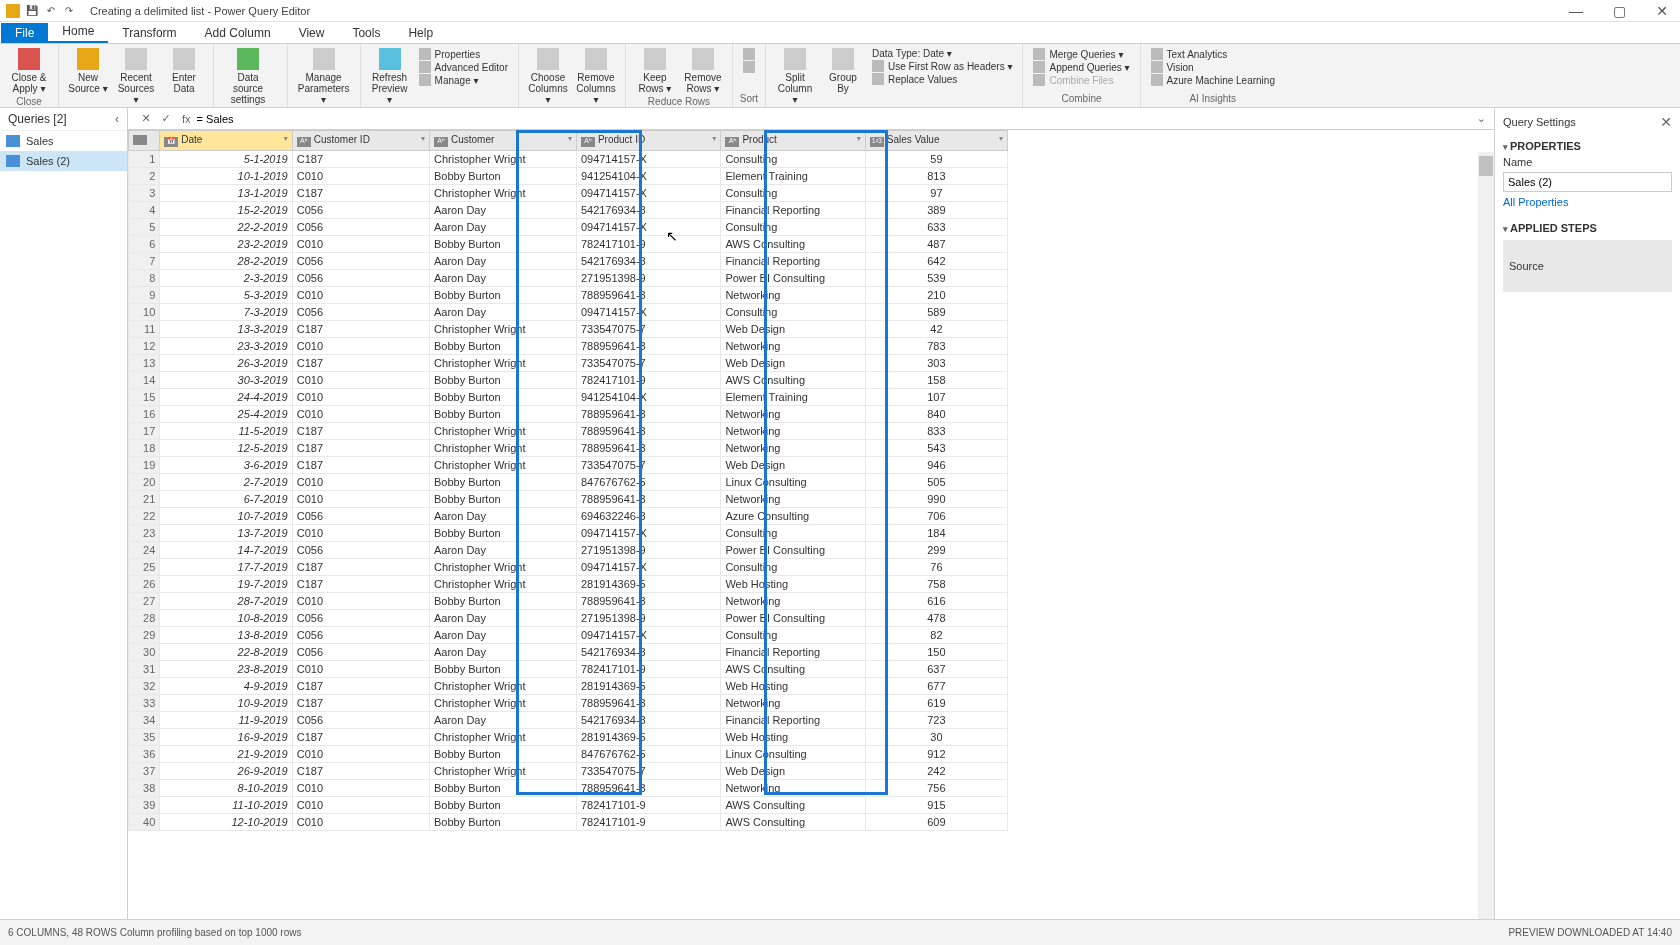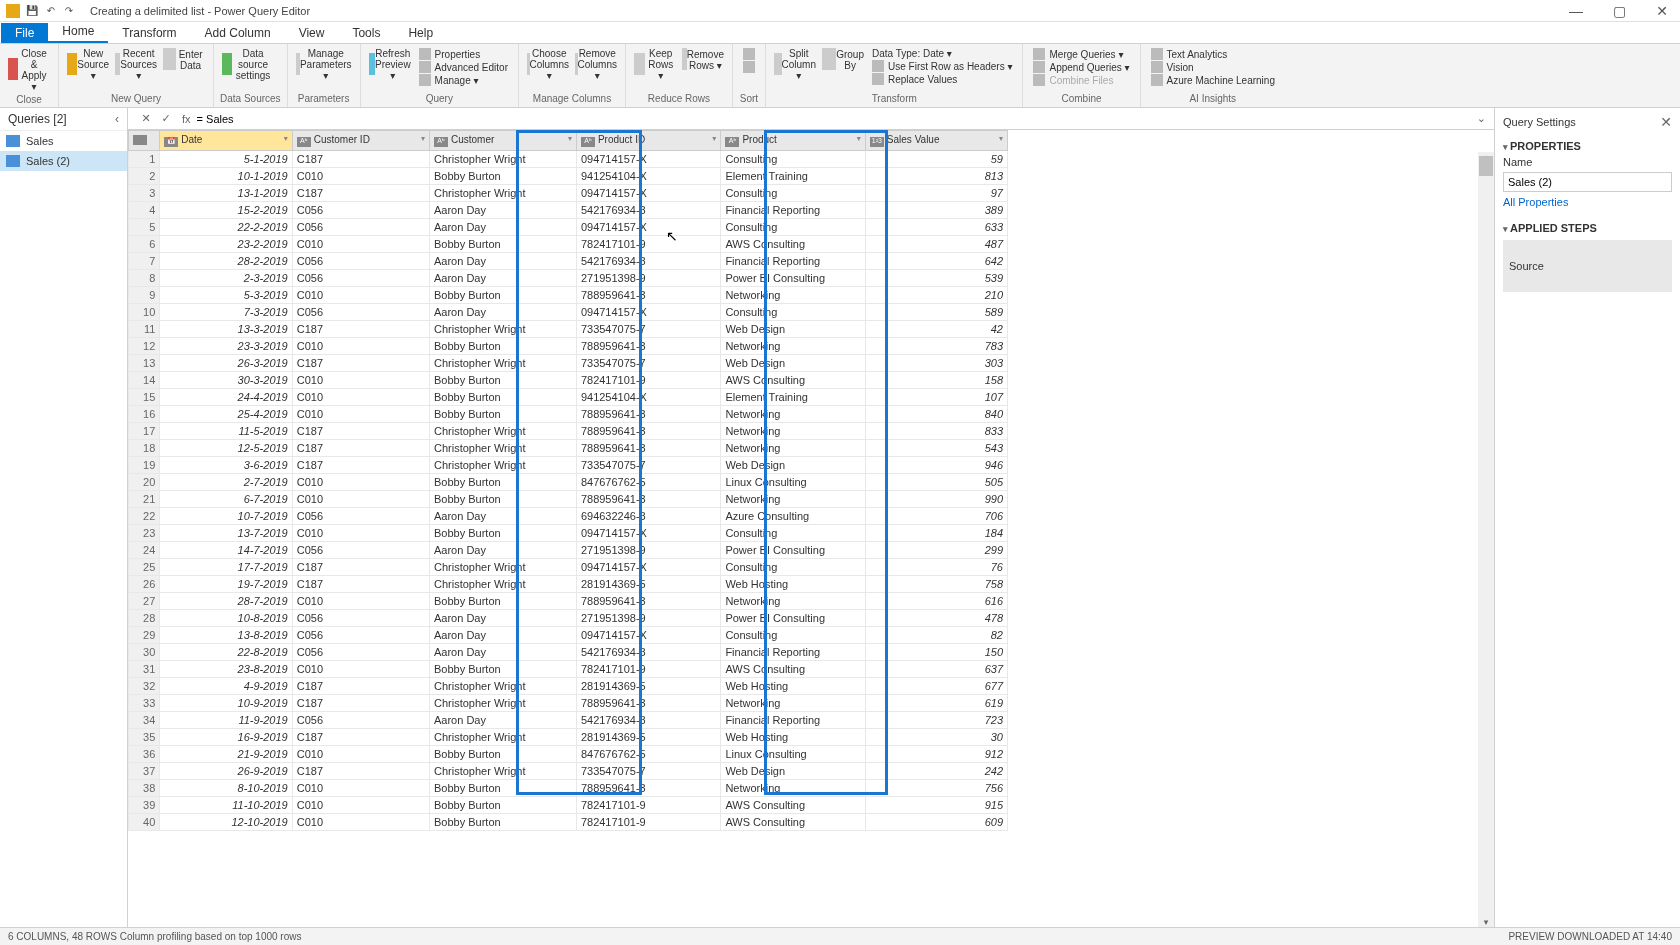--- a/index.html
+++ b/index.html
@@ -19,21 +19,21 @@
 .menutabs { height: 22px; background: #fff; display: flex; align-items: end; padding-left: 1px; border-bottom: 1px solid #d0d0d0; }
 .mtab { padding: 3px 14px; font-size: 12px; color: #333; cursor: pointer; }
 .mtab.file { background: #0078d4; color: #fff; }
 .mtab.active { border-bottom: 2px solid #0078d4; }
 
 
 .ribbon { height: 64px; background: #f3f3f3; border-bottom: 1px solid #d0d0d0; display: flex; }
 .rgroup { border-right: 1px solid #ddd; display: flex; flex-direction: column; padding: 2px 6px; }
 .rgroup-body { display: flex; gap: 2px; flex: 1; align-items: flex-start; }
 .rgroup-label { text-align: center; font-size: 10px; color: #666; padding-bottom: 1px; }
-.rbtn { display: flex; align-items: center; width: 46px; padding: 2px 2px; cursor: pointer; }
+.rbtn { display: flex; flex-direction: column; align-items: center; width: 46px; padding: 2px 2px; cursor: pointer; }
 .rbtn .ricon { width: 22px; height: 22px; background: #ccc; margin-bottom: 2px; }
 .rbtn .rlabel { font-size: 10px; text-align: center; color: #333; line-height: 11px; }
 .rstack { display: flex; flex-direction: column; justify-content: flex-start; gap: 1px; padding: 2px 4px; }
 .rline { font-size: 10px; color: #333; display: flex; align-items: center; gap: 4px; cursor: pointer; white-space: nowrap; }
 .rline.disabled { color: #aaa; }
 .ricon-s { width: 12px; height: 12px; background: #bbb; display: inline-block; }
 
 
 .body { display: flex; height: calc(100% - 22px - 22px - 64px - 18px); }
 
@@ -55,21 +55,21 @@
 
 .grid-wrap { flex: 1; display: flex; flex-direction: column; overflow: hidden; position: relative; }
 .grid { flex: 1; overflow: auto; position: relative; }
 table { border-collapse: collapse; width: 880px; font-size: 11px; }
 th { background: #e8e8e8; border: 1px solid #ccc; padding: 3px 4px; text-align: left; font-weight: normal; font-size: 10px; color: #333; position: sticky; top: 0; }
 th.rownum { width: 24px; background: #e8e8e8; }
 th .type-icon { display: inline-block; width: 14px; height: 10px; background: #888; margin-right: 3px; font-size: 7px; color: #fff; text-align: center; }
 th .dd { float: right; color: #888; font-size: 8px; }
 td { border: 1px solid #e8e8e8; padding: 2px 4px; color: #333; }
 td.rownum { text-align: right; background: #f0f0f0; color: #666; width: 24px; }
-td.num { text-align: right; font-style: italic; color: #333; }
+td.num { text-align: center; color: #333; }
 .col-date { width: 110px; }
 .col-cid { width: 114px; }
 .col-cust { width: 122px; }
 .col-pid { width: 120px; }
 .col-prod { width: 120px; }
 .col-val { width: 118px; }
 th.selected { background: #d0e4f5; }
 td.date-cell { text-align: right; font-style: italic; }
 
 
@@ -89,21 +89,21 @@
 .settings { width: 186px; border-left: 1px solid #d0d0d0; background: #fff; padding: 6px 8px; font-size: 11px; }
 .settings-hdr { display: flex; justify-content: space-between; align-items: center; padding-bottom: 6px; }
 .settings-hdr .close { cursor: pointer; color: #666; font-size: 14px; }
 .sect-title { font-weight: bold; font-size: 11px; color: #333; padding: 4px 0; }
 .sect-caret::before { content: "▾ "; font-size: 9px; color: #666; }
 .name-input { width: 100%; border: 1px solid #ccc; padding: 3px 4px; font-size: 11px; margin: 4px 0; }
 .link { color: #0066cc; cursor: pointer; font-size: 11px; }
 .step { padding: 20px 6px; background: #e8e8e8; margin-top: 2px; cursor: pointer; }
 
 
-.status { position: absolute; bottom: 0; left: 0; right: 0; height: 18px; background: #f3f3f3; border-top: 1px solid #d0d0d0; display: flex; align-items: center; padding: 0 8px; font-size: 10px; color: #555; }
+.status { position: absolute; bottom: 0; left: 0; right: 0; height: 26px; background: #f3f3f3; border-top: 1px solid #d0d0d0; display: flex; align-items: center; padding: 0 8px; font-size: 10px; color: #555; }
 .status .sright { margin-left: auto; }
 </style>
 </head>
 <body>
 
 <div class="titlebar">
   <div class="titlebar-left">
     <span class="tb-icon"></span>
     <div class="tb-qat">
       <span>💾</span>

